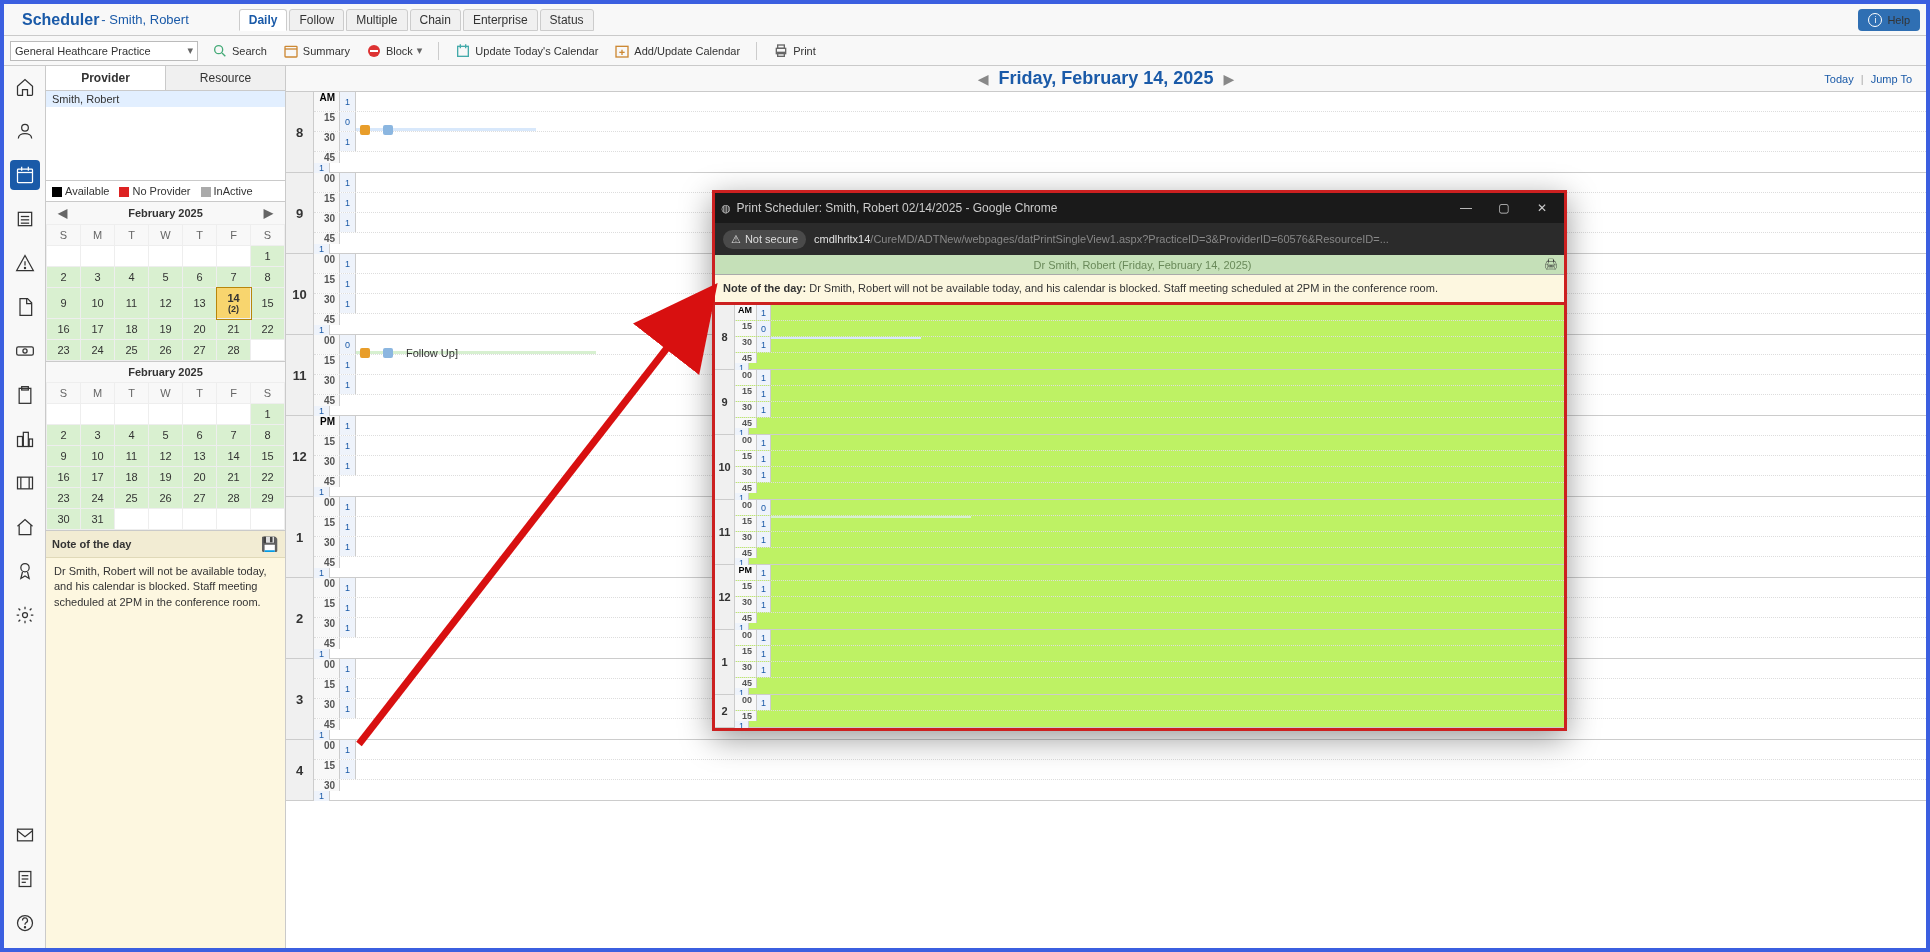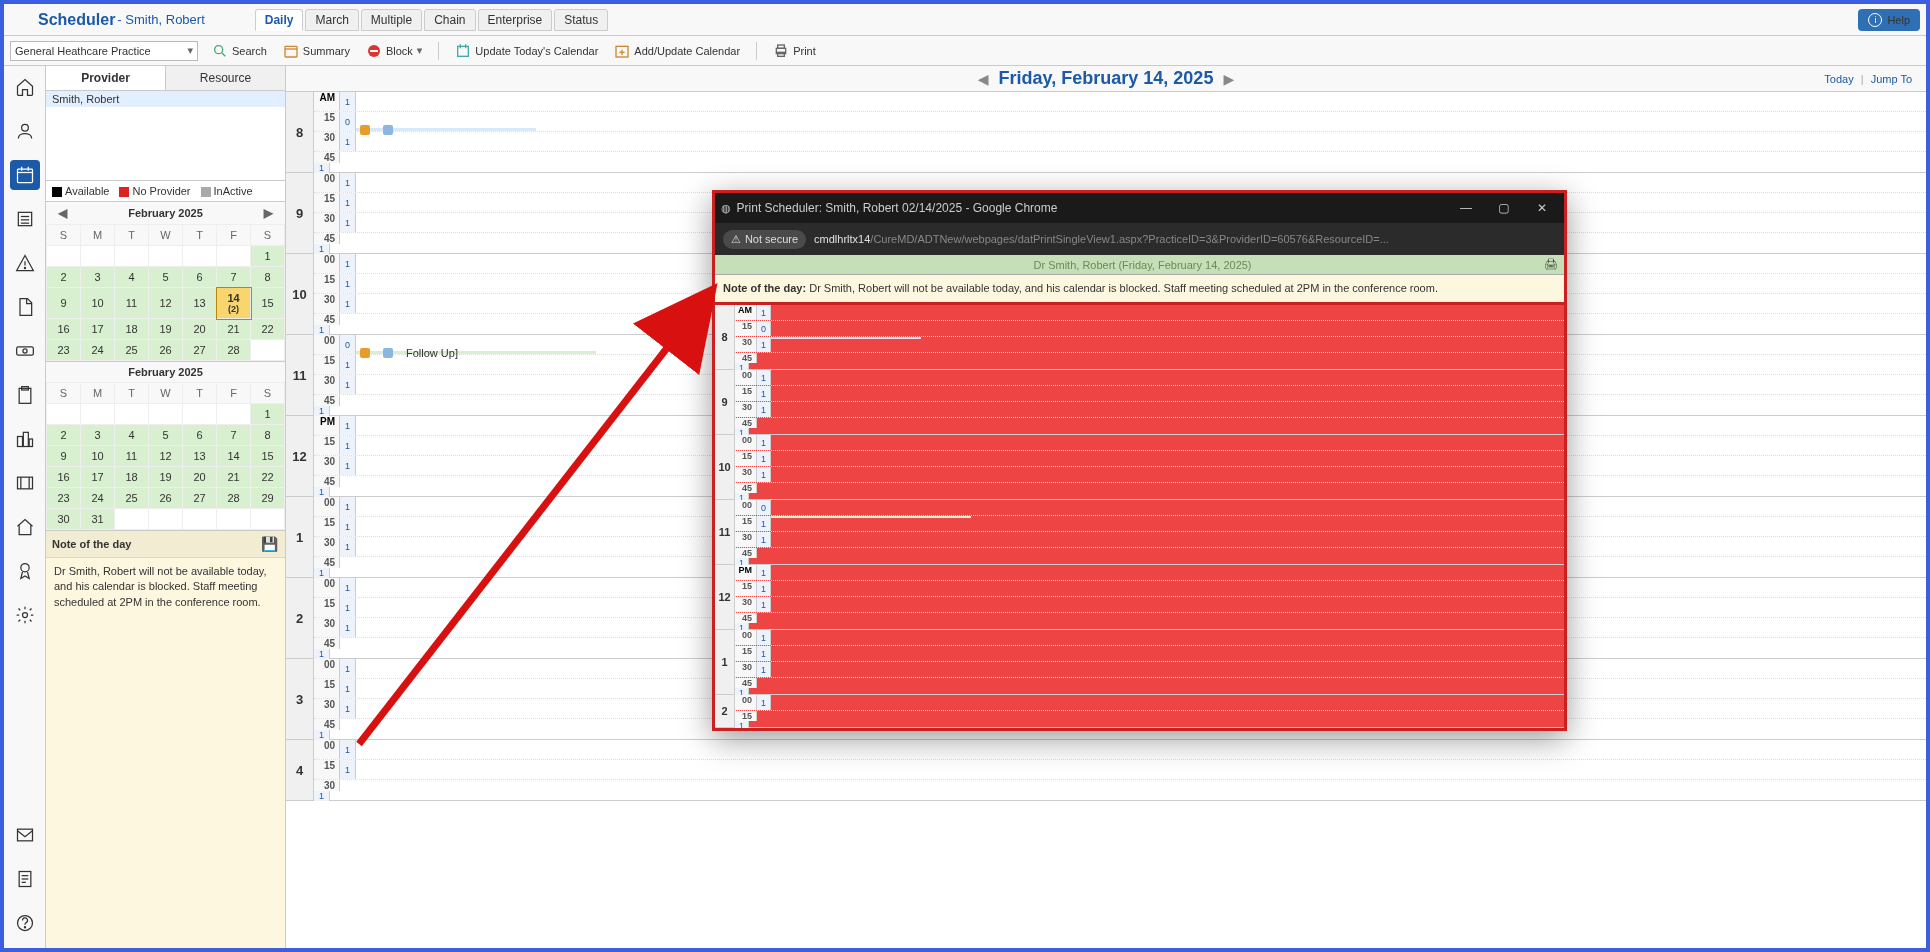--- a/index.html
+++ b/index.html
@@ -17,21 +17,21 @@
     --left-panel-w: 240px;
     --row-h: 20px;
     --outer-blue: #3b5fe0;
   }
   * { box-sizing: border-box; font-family: Arial, Helvetica, sans-serif; font-size: 11px; color: var(--txt); }
   body { margin: 0; overflow: hidden; }
   .outer-frame { border: 4px solid var(--outer-blue); width: 1930px; height: 952px; position: relative; background: #fff; }
 
   
   .topbar { height: 32px; display: flex; align-items: center; padding: 0 6px; border-bottom: 1px solid var(--gray-border); background: #f8f8f8; }
-  .topbar .title { font-size: 16px; font-weight: bold; color: var(--blue); margin: 0 2px 0 16px; }
+  .topbar .title { font-size: 16px; font-weight: bold; color: var(--blue); margin: 0 2px 0 0; }
   .topbar .subtitle { font-size: 13px; color: var(--blue); }
   .topbar-tabs { margin-left: 4px; display: flex; gap: 2px; }
   .tb-tab { background: #f0f0f0; border: 1px solid #ccc; border-radius: 3px 3px 0 0; padding: 3px 9px; cursor: pointer; font-size: 12px; }
   .tb-tab.active { background: #fff; border-bottom-color: #fff; color: var(--blue); font-weight: bold; }
   .help-btn { margin-left: auto; background: #2f6fb3; color: #fff; padding: 4px 10px; border-radius: 4px; display: flex; align-items: center; gap: 5px; font-size: 12px; }
   .help-btn .q { display: inline-flex; width: 14px; height: 14px; border: 1.5px solid #fff; border-radius: 50%; align-items: center; justify-content: center; font-size: 9px; color: #fff; }
 
   
   .secondbar { height: 30px; display: flex; align-items: center; padding: 0 6px; border-bottom: 1px solid var(--gray-border); background: #f8f8f8; }
   .practice-select { width: 188px; height: 20px; border: 1px solid #bbb; padding: 1px 4px; font-size: 11px; background: #fff; display: flex; justify-content: space-between; align-items: center; cursor: pointer; }
@@ -101,21 +101,21 @@
 
   
   .popup { position: absolute; left: 708px; top: 186px; width: 855px; box-shadow: 0 8px 30px rgba(0,0,0,0.4); border: 3px solid #cc2020; background: #fff; z-index: 10; }
   .popup-titlebar { height: 30px; background: #1a1a1a; display: flex; align-items: center; padding: 0 6px; gap: 6px; }
   .popup-titlebar .pg { color: #ccc; font-size: 12px; flex: 1; }
   .popup-titlebar .wm { width: 32px; text-align: center; color: #ccc; cursor: pointer; font-size: 12px; }
   .popup-urlbar { height: 32px; background: #2b2b2b; display: flex; align-items: center; padding: 0 8px; gap: 8px; }
   .popup-urlbar .notsecure { background: #4a4a4a; color: #ddd; padding: 3px 8px; border-radius: 10px; font-size: 11px; display: flex; align-items: center; gap: 4px; }
   .popup-urlbar .url { color: #ccc; font-size: 12px; white-space: nowrap; overflow: hidden; text-overflow: ellipsis; }
   .popup-urlbar .url .dim { color: #888; }
-  .popup-content { background: #ef4444; }
+  .popup-content { background: #bef264; }
   .popup-header { background: #c5e0b8; padding: 3px 6px; display: flex; align-items: center; justify-content: space-between; border-bottom: 1px solid #aaa; }
   .popup-header .ph-title { flex: 1; text-align: center; color: #6a8a5a; font-size: 11px; }
   .popup-note { background: var(--yellow-light); border: 3px solid #cc2020; border-left: none; border-right: none; border-top-width: 0; padding: 6px 8px; font-size: 11px; line-height: 1.4; }
   .popup-note b { font-weight: bold; }
   .popup-grid { max-height: 450px; overflow: auto; position: relative; }
   .popup-grid .min-row { height: 16px; }
   .popup-grid .hour-cell { width: 20px; font-size: 11px; }
   .popup-grid .min-row .min { width: 22px; font-size: 9px; }
   .popup-grid .min-row .track { width: 14px; font-size: 9px; }
 
@@ -130,21 +130,21 @@
 <body>
 
 <div class="outer-frame">
 
   <div class="topbar">
     <span style="display:inline-block;padding:0 6px;cursor:pointer;"><span class="ham"></span></span>
     <span class="title">Scheduler</span>
     <span class="subtitle">- Smith, Robert</span>
     <div class="topbar-tabs" id="topbar-tabs" style="margin-left:50px;">
         <div class="tb-tab active">Daily</div>
-        <div class="tb-tab">March</div>
+        <div class="tb-tab">Follow</div>
         <div class="tb-tab">Multiple</div>
         <div class="tb-tab">Chain</div>
         <div class="tb-tab">Enterprise</div>
         <div class="tb-tab">Status</div>
       </div>
     <div class="help-btn">
       <span class="q">i</span>
       <span>Help</span>
     </div>
   </div>

